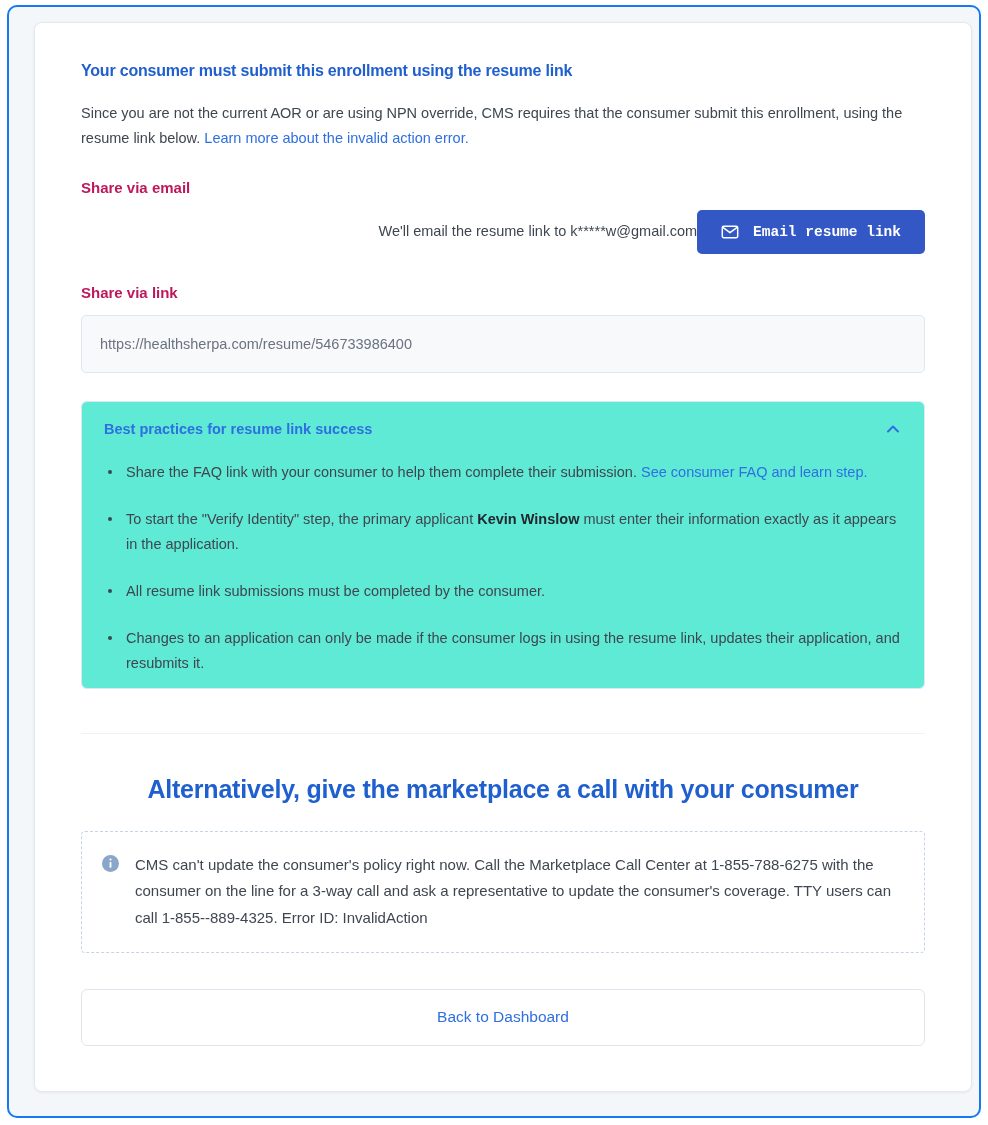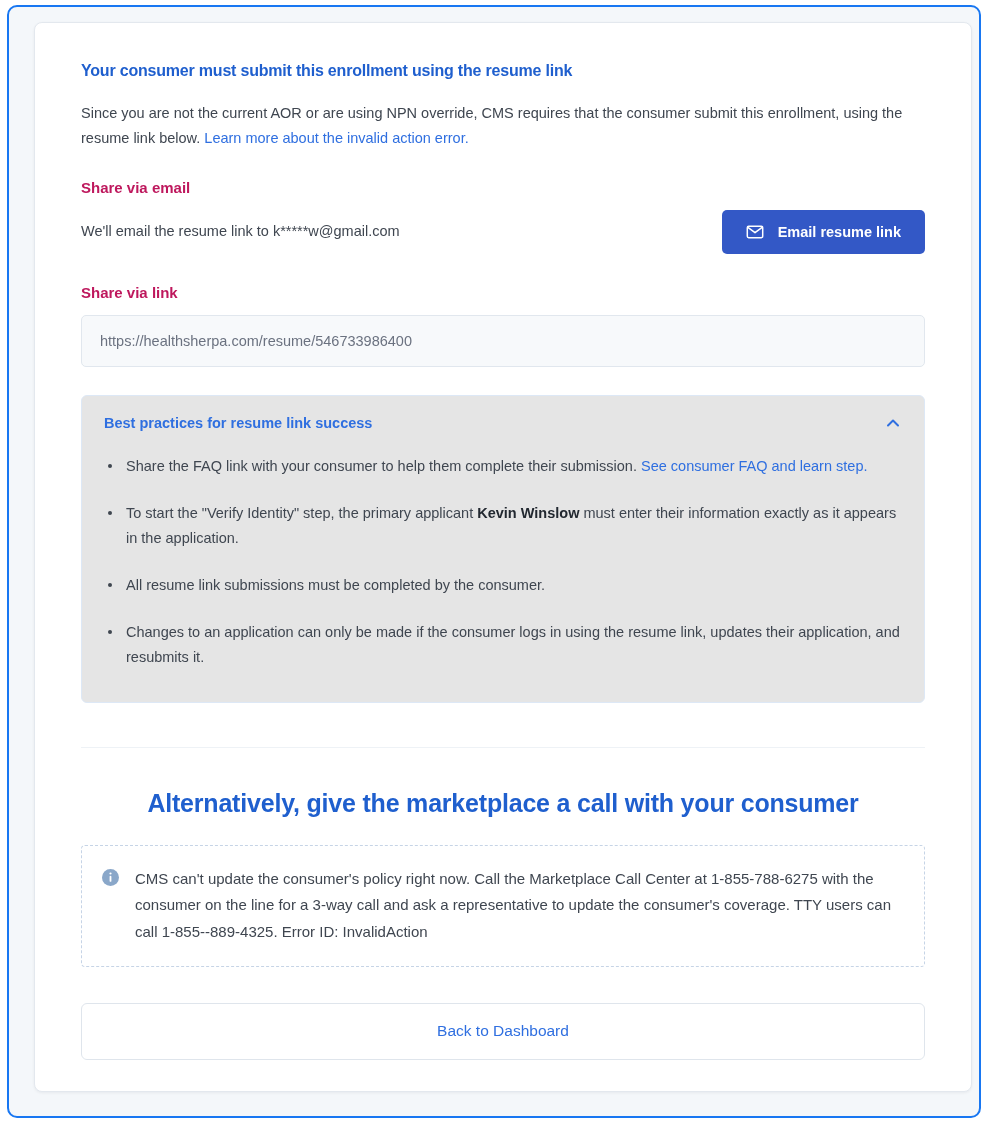--- a/index.html
+++ b/index.html
@@ -73,81 +73,81 @@
   
   .section-label {
     font-size: 15px;
     font-weight: bold;
     color: #be185d;
     margin: 0 0 14px 0;
   }
   .share-row {
     display: flex;
     align-items: center;
-    justify-content: space-between;
+    justify-content: flex-end;
     min-height: 44px;
   }
   .share-note {
     font-size: 14.5px;
     color: #3f4650;
     line-height: 1.6;
   }
 
   
   .btn-primary {
     display: inline-flex;
     align-items: center;
     gap: 14px;
     background: #3358c6;
     color: #ffffff;
     border: none;
     border-radius: 5px;
-    font-family: Liberation Sans, sans-serif;
+    font-family: Liberation Mono, monospace;
     font-size: 14.5px;
     font-weight: bold;
     padding: 0 24px;
     height: 44px;
     cursor: pointer;
     white-space: nowrap;
   }
   .btn-primary .ico { display: flex; align-items: center; }
 
   
   .link-group {
     display: flex;
     align-items: stretch;
     margin-top: 4px;
   }
   .link-input {
     flex: 1;
-    height: 52px;
+    height: 58px;
     background: #f7f9fb;
     border: 1px solid #e1e7ee;
     border-radius: 5px;
     font-family: "Liberation Sans", sans-serif;
     font-size: 14.5px;
     color: #6b7280;
     padding: 0 18px;
     outline: none;
   }
   .btn-copy {
     margin-left: -14px;
     position: relative;
     z-index: 2;
     height: 46px;
     border-radius: 5px;
   }
 
   
   .panel {
     margin-top: 28px;
-    background: #e5e5e5;
+    background: #5eead4;
     border: 1px solid #dde8f6;
     border-radius: 6px;
-    padding: 18px 22px 24px 22px;
+    padding: 18px 22px 4px 22px;
   }
   .panel-head {
     display: flex;
     align-items: center;
     justify-content: space-between;
     cursor: pointer;
   }
   .panel-title {
     font-size: 14.5px;
     font-weight: bold;

